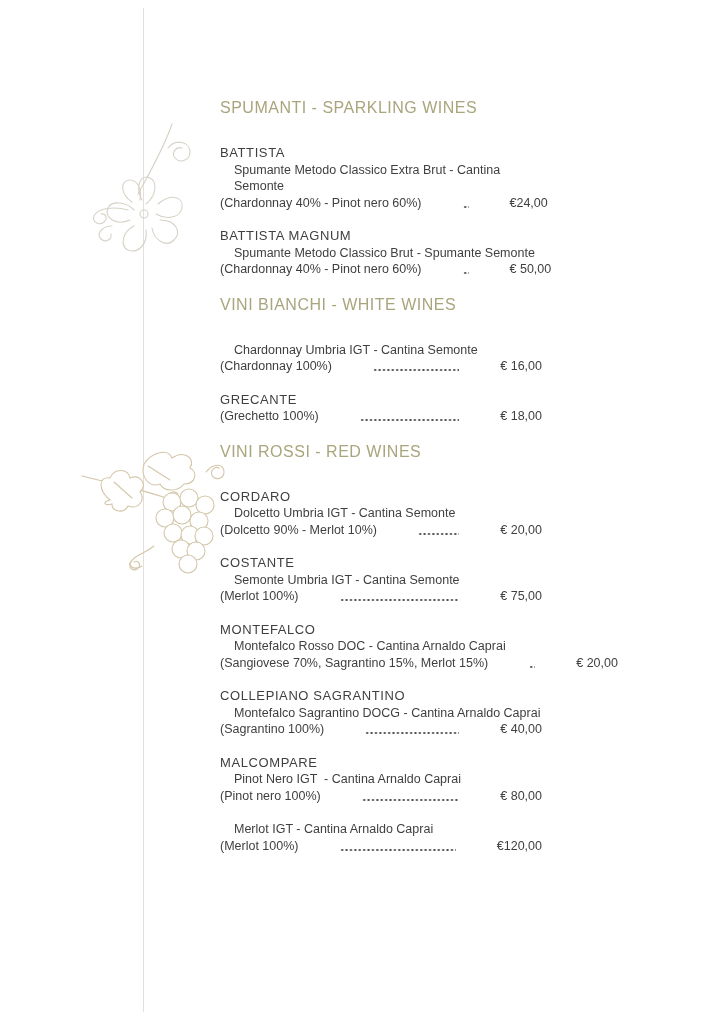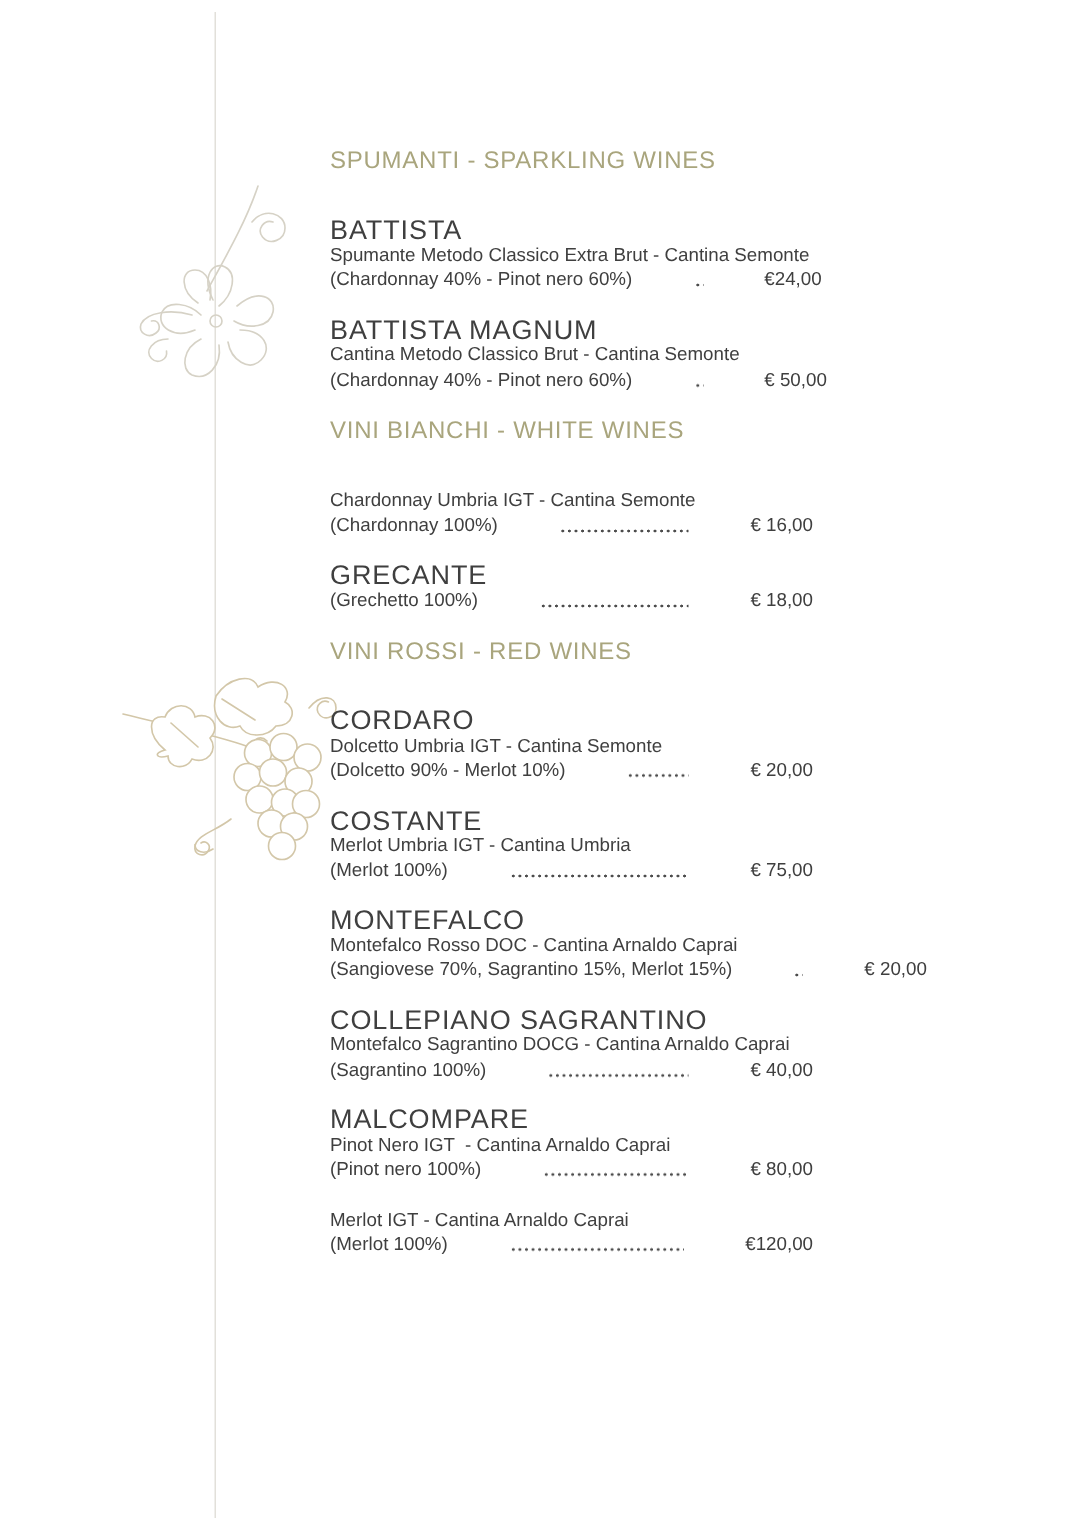--- a/index.html
+++ b/index.html
@@ -15,22 +15,22 @@
   .deco1 { left:82px; top:120px; }
   .deco2 { left:74px; top:434px; }
   .menu { position:absolute; left:220px; top:98px; width:322px; color:#3f3f3f; }
   .menu-section { margin:0; }
   .menu-section.extra-gap { margin-top:13px; }
   .section-title {
     font-size:16px; font-weight:400; letter-spacing:0.5px;
     color:#a9a57d; margin:0 0 28px 0; line-height:19px;
   }
   .wine-item { margin:0 0 17px 0; font-size:12.5px; line-height:16.5px; }
-  .wine-name { font-size:18px; letter-spacing:0.6px; }
-  .wine-desc { white-space:pre-wrap; }
+  .wine-name { font-size:13px; letter-spacing:0.6px; }
+  .wine-desc { white-space:pre-wrap;margin-left:14px; }
   .price-row { display:flex; align-items:flex-end;gap:40px; }
   .wine-comp { white-space:nowrap; }
   .wine-price { white-space:nowrap; }
   .leader {
     flex:1 1 auto; height:13px; margin:0 1px; min-width:6px;
     background-image:radial-gradient(circle, #4c4c4c 0.9px, rgba(0,0,0,0) 1.25px);
     background-size:4.4px 4.4px; background-repeat:repeat-x;
     background-position:left bottom 2px;
   }
 </style>
@@ -95,21 +95,21 @@
         <div class="wine-desc">Spumante Metodo Classico Extra Brut - Cantina Semonte</div>
         <div class="price-row">
           <span class="wine-comp">(Chardonnay 40% - Pinot nero 60%)</span>
           <span class="leader"></span>
           <span class="wine-price">€24,00</span>
         </div>
       </div>
 
       <div class="wine-item">
         <div class="wine-name">BATTISTA MAGNUM</div>
-        <div class="wine-desc">Cantina Metodo Classico Brut - Cantina Semonte</div>
+        <div class="wine-desc">Spumante Metodo Classico Brut - Spumante Semonte</div>
         <div class="price-row">
           <span class="wine-comp">(Chardonnay 40% - Pinot nero 60%)</span>
           <span class="leader"></span>
           <span class="wine-price">€ 50,00</span>
         </div>
       </div>
     </section>
 
     <section class="menu-section">
       <h2 class="section-title">VINI BIANCHI - WHITE WINES</h2>
@@ -141,21 +141,21 @@
         <div class="wine-desc">Dolcetto Umbria IGT - Cantina Semonte</div>
         <div class="price-row">
           <span class="wine-comp">(Dolcetto 90% - Merlot 10%)</span>
           <span class="leader"></span>
           <span class="wine-price">€ 20,00</span>
         </div>
       </div>
 
       <div class="wine-item">
         <div class="wine-name">COSTANTE</div>
-        <div class="wine-desc">Merlot Umbria IGT - Cantina Umbria</div>
+        <div class="wine-desc">Semonte Umbria IGT - Cantina Semonte</div>
         <div class="price-row">
           <span class="wine-comp">(Merlot 100%)</span>
           <span class="leader"></span>
           <span class="wine-price">€ 75,00</span>
         </div>
       </div>
 
       <div class="wine-item">
         <div class="wine-name">MONTEFALCO</div>
         <div class="wine-desc">Montefalco Rosso DOC - Cantina Arnaldo Caprai</div>

